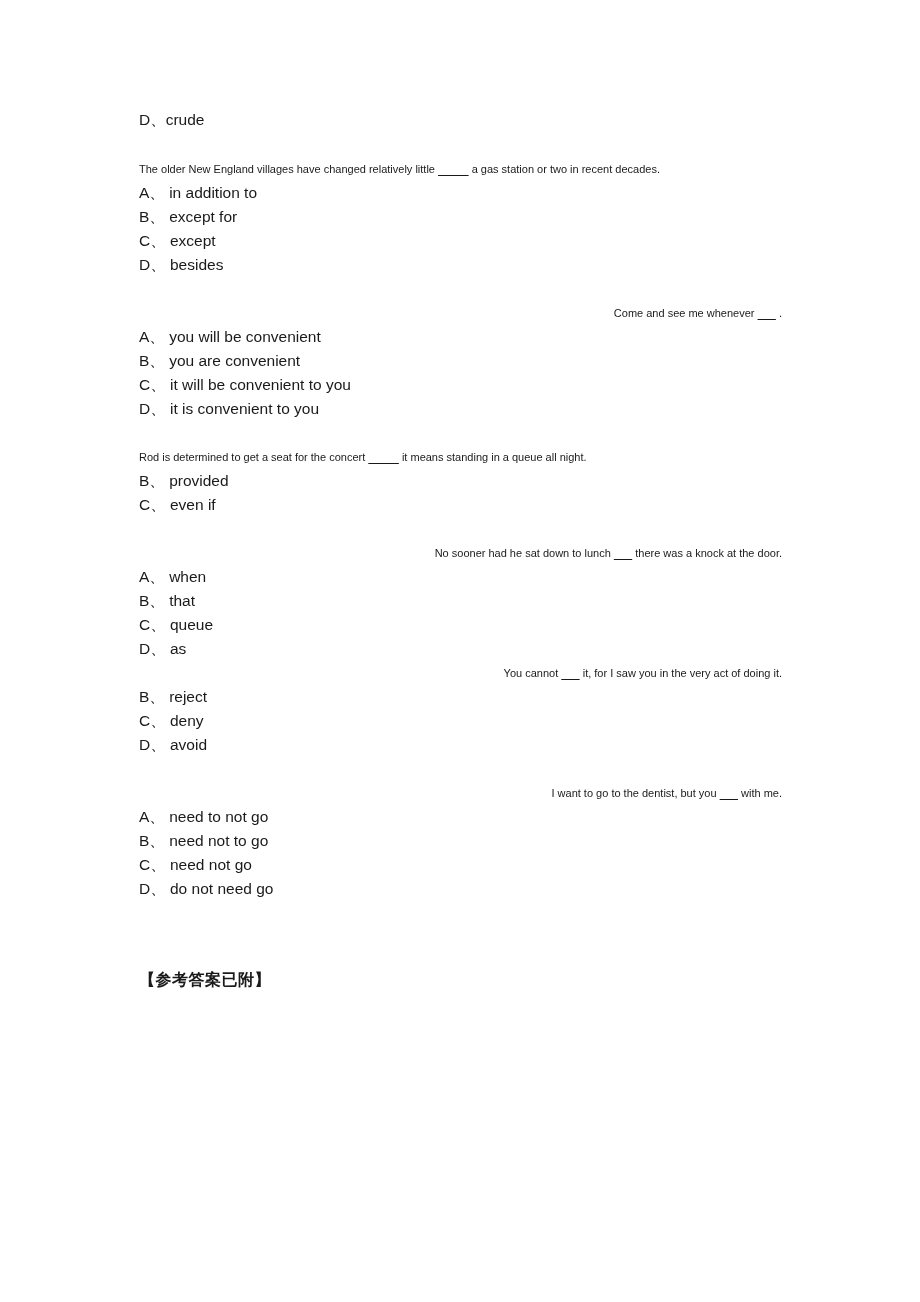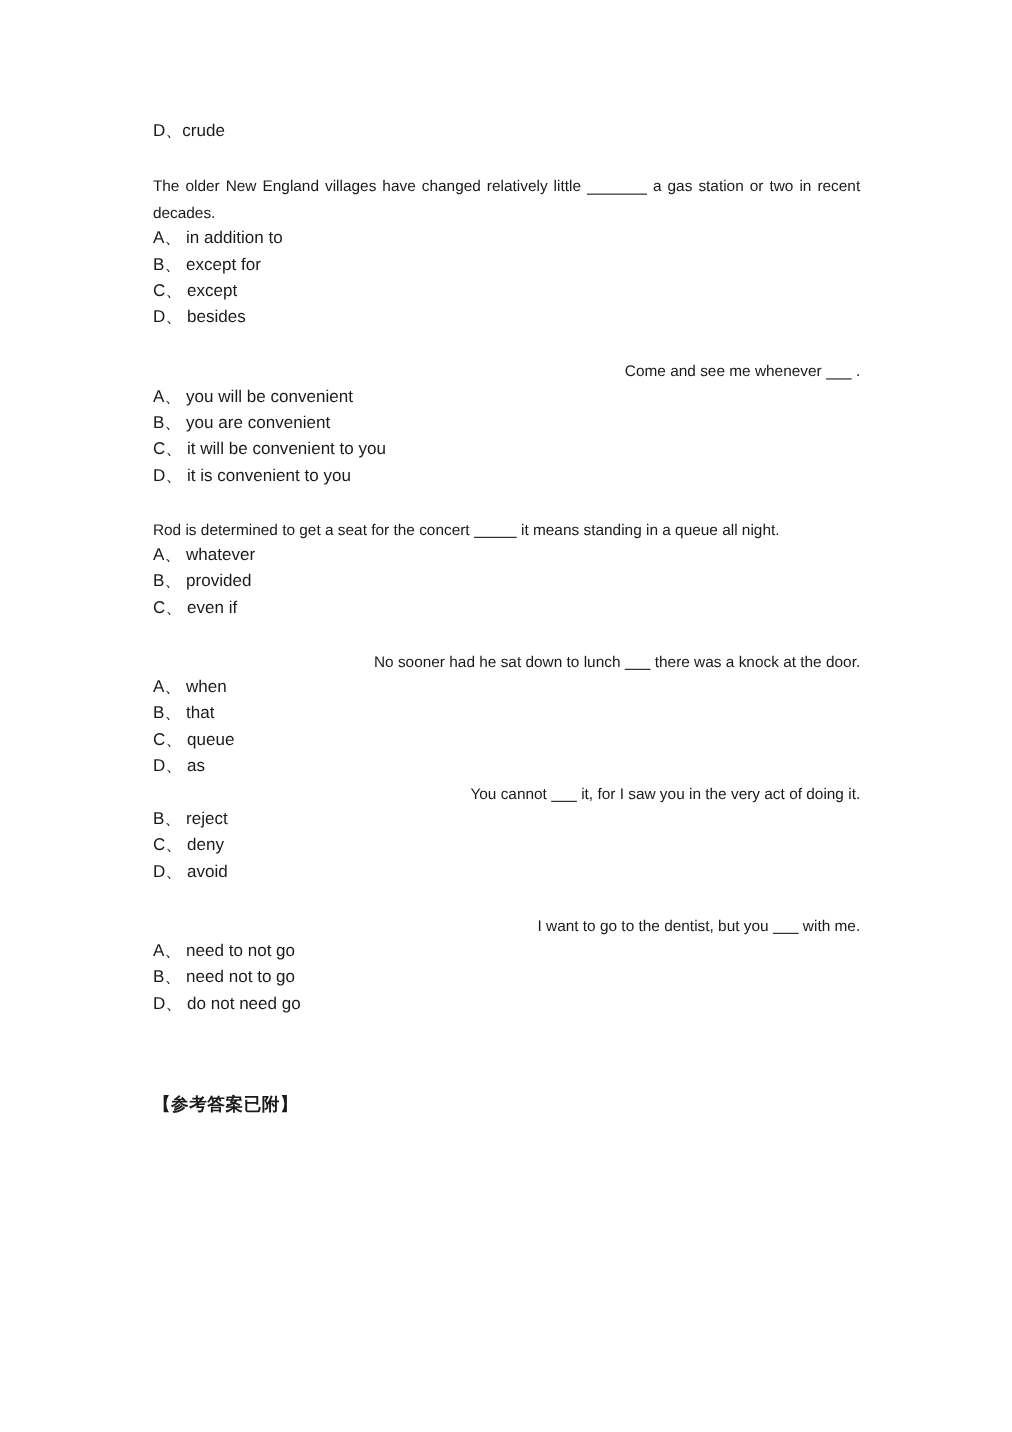--- a/index.html
+++ b/index.html
@@ -27,21 +27,21 @@
   #content {
     position: absolute;
     left: 139px;
     top: 108px;
     width: 643px;
   }
   .q-block {
     margin: 0 0 0 0;
   }
   .stem {
-    font-size: 14px;
+    font-size: 11px;
     line-height: 24px;
     text-align: justify;
     text-justify: inter-word;
     margin: 0;
     padding: 0;
   }
   .stem.nojustify {
     text-align: right;
   }
   .option {
@@ -103,21 +103,20 @@
       <p class="option">A、 you will be convenient</p>
       <p class="option">B、 you are convenient</p>
       <p class="option">C、 it will be convenient to you</p>
       <p class="option">D、 it is convenient to you</p>
     </div>
 
     <div class="gap-md"></div>
 
     <div class="q-block">
       <p class="stem">Rod is determined to get a seat for the concert <span class="blank">&nbsp;&nbsp;&nbsp;&nbsp;&nbsp;&nbsp;&nbsp;&nbsp;&nbsp;&nbsp;</span> it means standing in a queue all night.</p>
-      <p class="option">A、 whatever</p>
       <p class="option">B、 provided</p>
       <p class="option">C、 even if</p>
     </div>
 
     <div class="gap-md"></div>
 
     <div class="q-block">
       <p class="stem nojustify">No sooner had he sat down to lunch <span class="blank">&nbsp;&nbsp;&nbsp;&nbsp;&nbsp;&nbsp;</span> there was a knock at the door.</p>
       <p class="option">A、 when</p>
       <p class="option">B、 that</p>
@@ -131,20 +130,21 @@
       <p class="option">C、 deny</p>
       <p class="option">D、 avoid</p>
     </div>
 
     <div class="gap-md"></div>
 
     <div class="q-block">
       <p class="stem nojustify">I want to go to the dentist, but you <span class="blank">&nbsp;&nbsp;&nbsp;&nbsp;&nbsp;&nbsp;</span> with me.</p>
       <p class="option">A、 need to not go</p>
       <p class="option">B、 need not to go</p>
+      <p class="option">C、 need not go</p>
       <p class="option">D、 do not need go</p>
     </div>
 
     <div class="spacer-1"></div>
 
     <div class="q-block">
       <p class="cjk cjk-bracket">【参考答案已附】</p>
       <div class="spacer-2"></div>
     </div>
 

